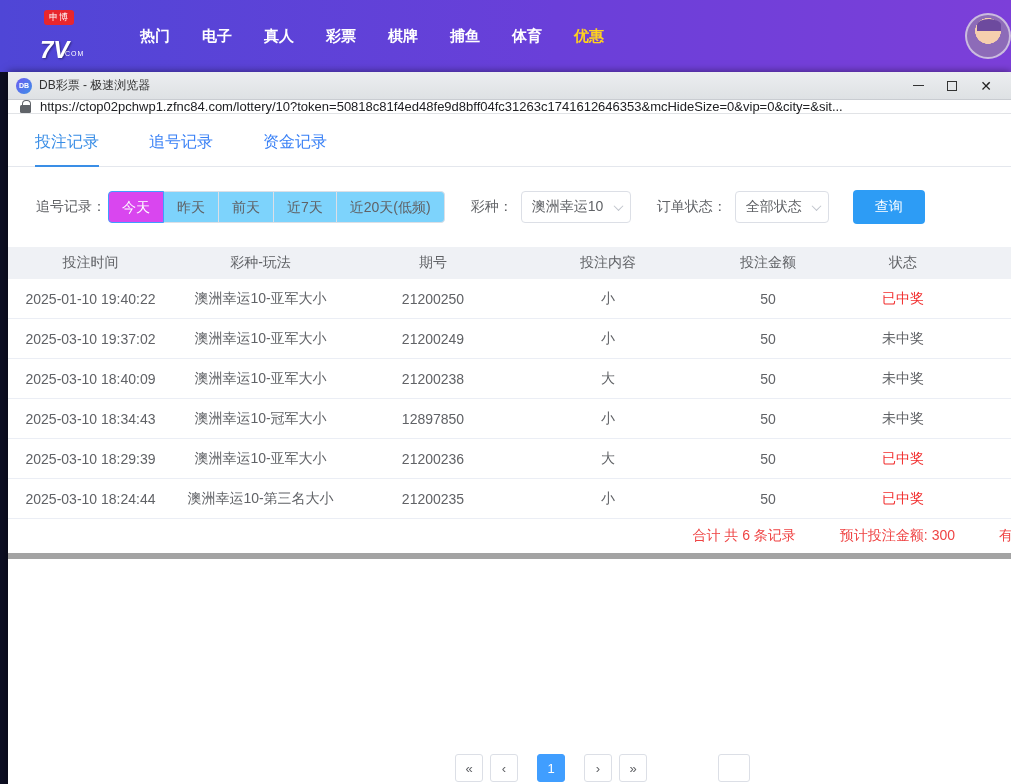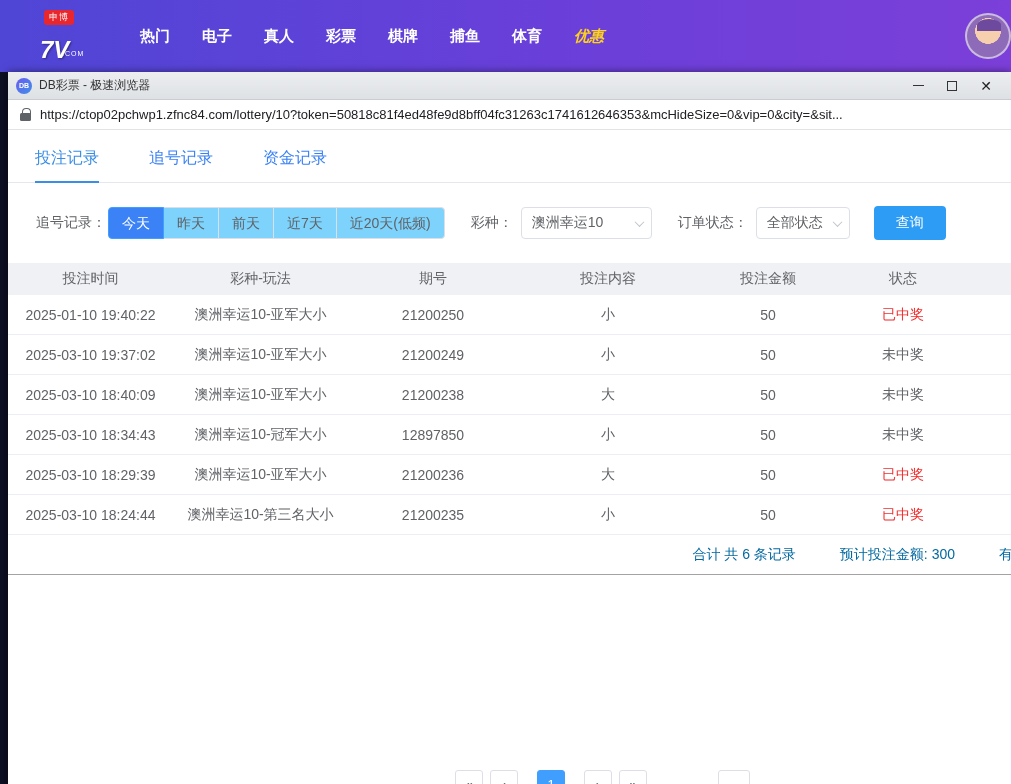--- a/index.html
+++ b/index.html
@@ -24,21 +24,21 @@
   .logo-main {
     position:absolute; top:26px; left:2px; color:#fff; font-weight:bold;
     font-style:italic; font-size:24px; text-shadow:1px 1px 2px rgba(0,0,0,.4);
   }
   .logo-sub { position:absolute; top:40px; left:24px; color:#fff; font-size:7px; letter-spacing:1px; }
   .nav-items { display:flex; margin-left:30px; }
   .nav-item {
     color:#fff; font-size:15px; font-weight:bold; padding:10px 16px;
     cursor:pointer; white-space:nowrap;
   }
-  .nav-item.hl { color:#ffd21e;font-style:italic; }
+  .nav-item.hl { color:#ffd21e; }
   .avatar {
     position:absolute; right:0px; top:13px; width:46px; height:46px;
     border-radius:50%; overflow:hidden; cursor:pointer;
     background:radial-gradient(circle at 50% 38%, #f6cfae 0 38%, #8d6bb8 39% 100%);
     border:2px solid rgba(255,255,255,.55);
   }
   .avatar::after {
     content:""; position:absolute; left:10px; top:4px; width:24px; height:12px;
     border-radius:50% 50% 0 0; background:#6d4a9e;
   }
@@ -63,21 +63,21 @@
   .win-controls { margin-left:auto; display:flex; align-items:center; }
   .win-btn {
     width:34px; height:26px; display:flex; align-items:center; justify-content:center;
     cursor:pointer; color:#333;
   }
   .ic-min { width:11px; height:1.5px; background:#333; display:block; }
   .ic-max { width:10px; height:10px; border:1.5px solid #333; display:block; }
   .ic-close { font-size:14px; line-height:1; color:#222; }
 
   .url-bar {
-    height:30px; background:#fff; border-bottom:1px solid #e1e3e6;
+    height:14px; background:#fff; border-bottom:1px solid #e1e3e6;
     display:flex; align-items:center; padding:0 12px; cursor:text;
   }
   .lock { position:relative; width:11px; height:13px; margin-right:9px; flex:0 0 auto; }
   .lock::before {
     content:""; position:absolute; top:0; left:2px; width:7px; height:7px;
     border:1.5px solid #5f6368; border-bottom:none; border-radius:4px 4px 0 0;
   }
   .lock::after {
     content:""; position:absolute; bottom:0; left:0; width:11px; height:8px;
     background:#5f6368; border-radius:1.5px;
@@ -100,29 +100,29 @@
     display:flex; align-items:center; margin:23px 0 0 28px;
     font-size:14px; color:#606266; white-space:nowrap;
   }
   .seg-group { display:inline-flex; }
   .seg-btn {
     height:32px; line-height:30px; padding:0 13px; border:1px solid #dcdfe6;
     background:#7dd3fc; color:#606266; font-size:14px; cursor:pointer; margin-left:-1px;
   }
   .seg-btn:first-child { border-radius:4px 0 0 4px; margin-left:0; }
   .seg-btn:last-child { border-radius:0 4px 4px 0; }
-  .seg-btn.active { background:#3b82f6; border-color:#409eff; color:#fff; position:relative; z-index:1; }
+  .seg-btn.active { background:#d946ef; border-color:#409eff; color:#fff; position:relative; z-index:1; }
   .flt-label { margin-right:2px; }
   .ml26 { margin-left:26px; }
   .select-box {
     height:32px; border:1px solid #dcdfe6; border-radius:4px; background:#fff;
     display:inline-flex; align-items:center; justify-content:space-between;
     padding:0 8px 0 10px; color:#606266; font-size:14px; cursor:pointer; margin-left:6px;
   }
-  .sel-lottery { width:131px;margin-left:6px; }
+  .sel-lottery { width:110px;margin-left:6px; }
   .sel-status { width:94px; }
   .caret {
     width:7px; height:7px; border-right:1.5px solid #c0c4cc; border-bottom:1.5px solid #c0c4cc;
     transform:rotate(45deg) translate(-1px,-1px); margin-left:6px;
   }
   .search-btn {
     margin-left:24px; width:72px; height:34px; background:#2d9cf5; border:none;
     color:#fff; font-size:14px; border-radius:4px; cursor:pointer;
   }
 
@@ -132,23 +132,23 @@
     display:grid;
     grid-template-columns:165px 175px 170px 180px 140px 130px;
     align-items:center; text-align:center;
   }
   .thead { height:32px; background:#eff1f5; color:#606266; }
   .trow { height:40px; border-bottom:1px solid #ebeef5; color:#606266; }
   .td.status { color:#606266; }
   .td.status.won { color:#f22c2c; }
 
   .summary {
-    height:40px; border-bottom:1px solid #a3a3a3;
+    height:40px; border-bottom:6px solid #a3a3a3;
     display:flex; align-items:center; justify-content:flex-end;
-    gap:44px; font-size:14px; color:#0369a1; padding-right:0; white-space:nowrap;
+    gap:44px; font-size:14px; color:#ef4444; padding-right:0; white-space:nowrap;
   }
   .summary .valid { margin-right:-72px; }
 
   
   .pagination {
     position:absolute; top:640px; left:447px;
     display:flex; align-items:flex-start; font-size:13px; color:#606266;
   }
   .pg-btn {
     min-width:28px; height:28px; border:1px solid #dcdfe6; border-radius:3px;

